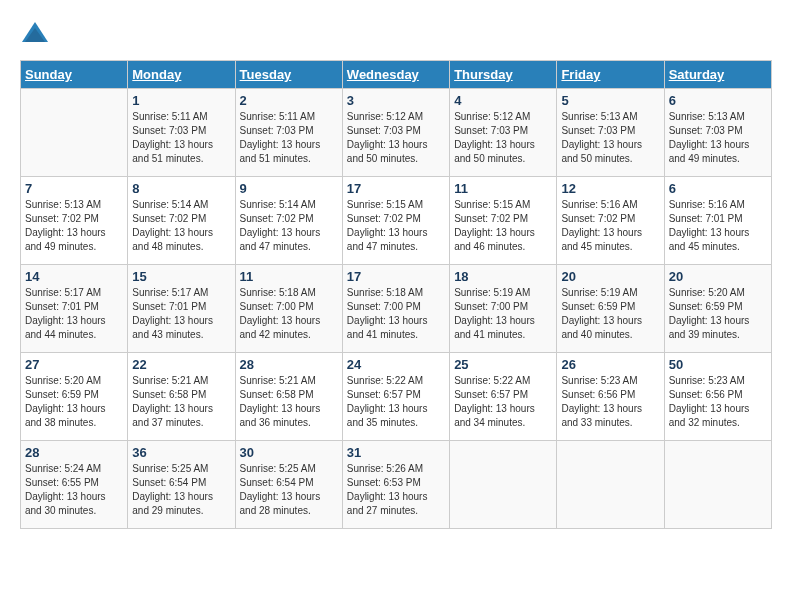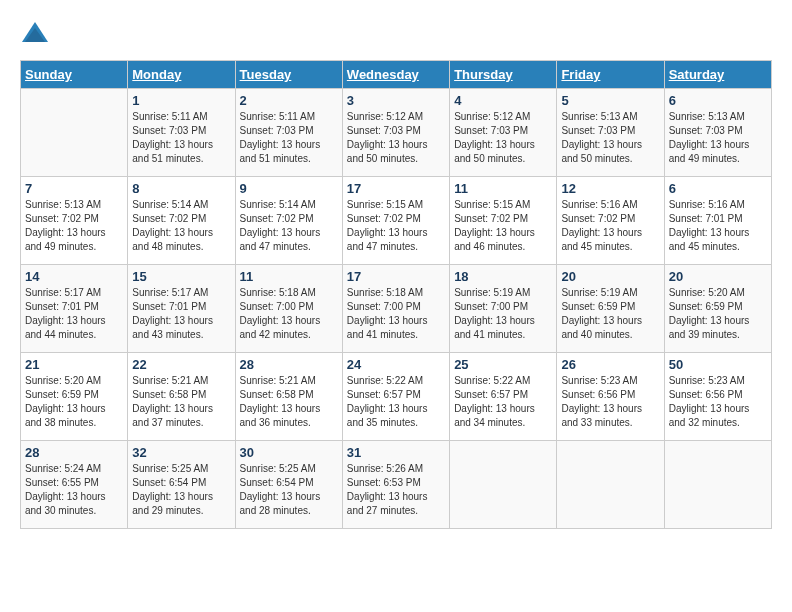--- a/index.html
+++ b/index.html
@@ -210,21 +210,21 @@
           <span class="day-number">20</span>
           <div class="day-info">Sunrise: 5:19 AM<br>Sunset: 6:59 PM<br>Daylight: 13 hours<br>and 40 minutes.</div>
         </td>
         <td>
           <span class="day-number">20</span>
           <div class="day-info">Sunrise: 5:20 AM<br>Sunset: 6:59 PM<br>Daylight: 13 hours<br>and 39 minutes.</div>
         </td>
       </tr>
       <tr>
         <td>
-          <span class="day-number">21</span>
+          <span class="day-number">27</span>
           <div class="day-info">Sunrise: 5:20 AM<br>Sunset: 6:59 PM<br>Daylight: 13 hours<br>and 38 minutes.</div>
         </td>
         <td>
           <span class="day-number">22</span>
           <div class="day-info">Sunrise: 5:21 AM<br>Sunset: 6:58 PM<br>Daylight: 13 hours<br>and 37 minutes.</div>
         </td>
         <td>
           <span class="day-number">28</span>
           <div class="day-info">Sunrise: 5:21 AM<br>Sunset: 6:58 PM<br>Daylight: 13 hours<br>and 36 minutes.</div>
         </td>
@@ -244,21 +244,21 @@
           <span class="day-number">50</span>
           <div class="day-info">Sunrise: 5:23 AM<br>Sunset: 6:56 PM<br>Daylight: 13 hours<br>and 32 minutes.</div>
         </td>
       </tr>
       <tr>
         <td>
           <span class="day-number">28</span>
           <div class="day-info">Sunrise: 5:24 AM<br>Sunset: 6:55 PM<br>Daylight: 13 hours<br>and 30 minutes.</div>
         </td>
         <td>
-          <span class="day-number">32</span>
+          <span class="day-number">36</span>
           <div class="day-info">Sunrise: 5:25 AM<br>Sunset: 6:54 PM<br>Daylight: 13 hours<br>and 29 minutes.</div>
         </td>
         <td>
           <span class="day-number">30</span>
           <div class="day-info">Sunrise: 5:25 AM<br>Sunset: 6:54 PM<br>Daylight: 13 hours<br>and 28 minutes.</div>
         </td>
         <td>
           <span class="day-number">31</span>
           <div class="day-info">Sunrise: 5:26 AM<br>Sunset: 6:53 PM<br>Daylight: 13 hours<br>and 27 minutes.</div>
         </td>

